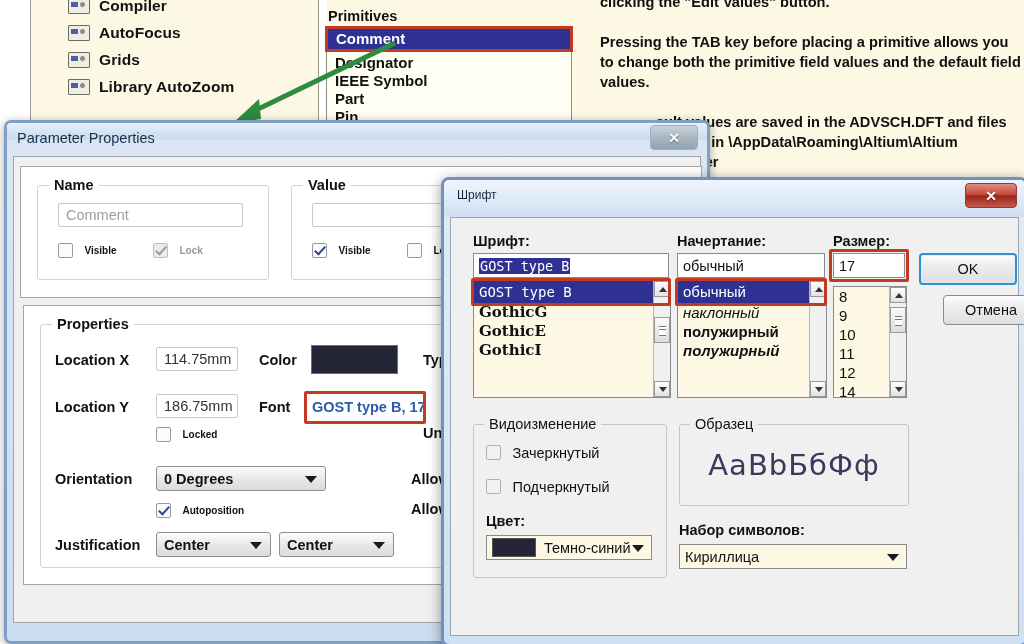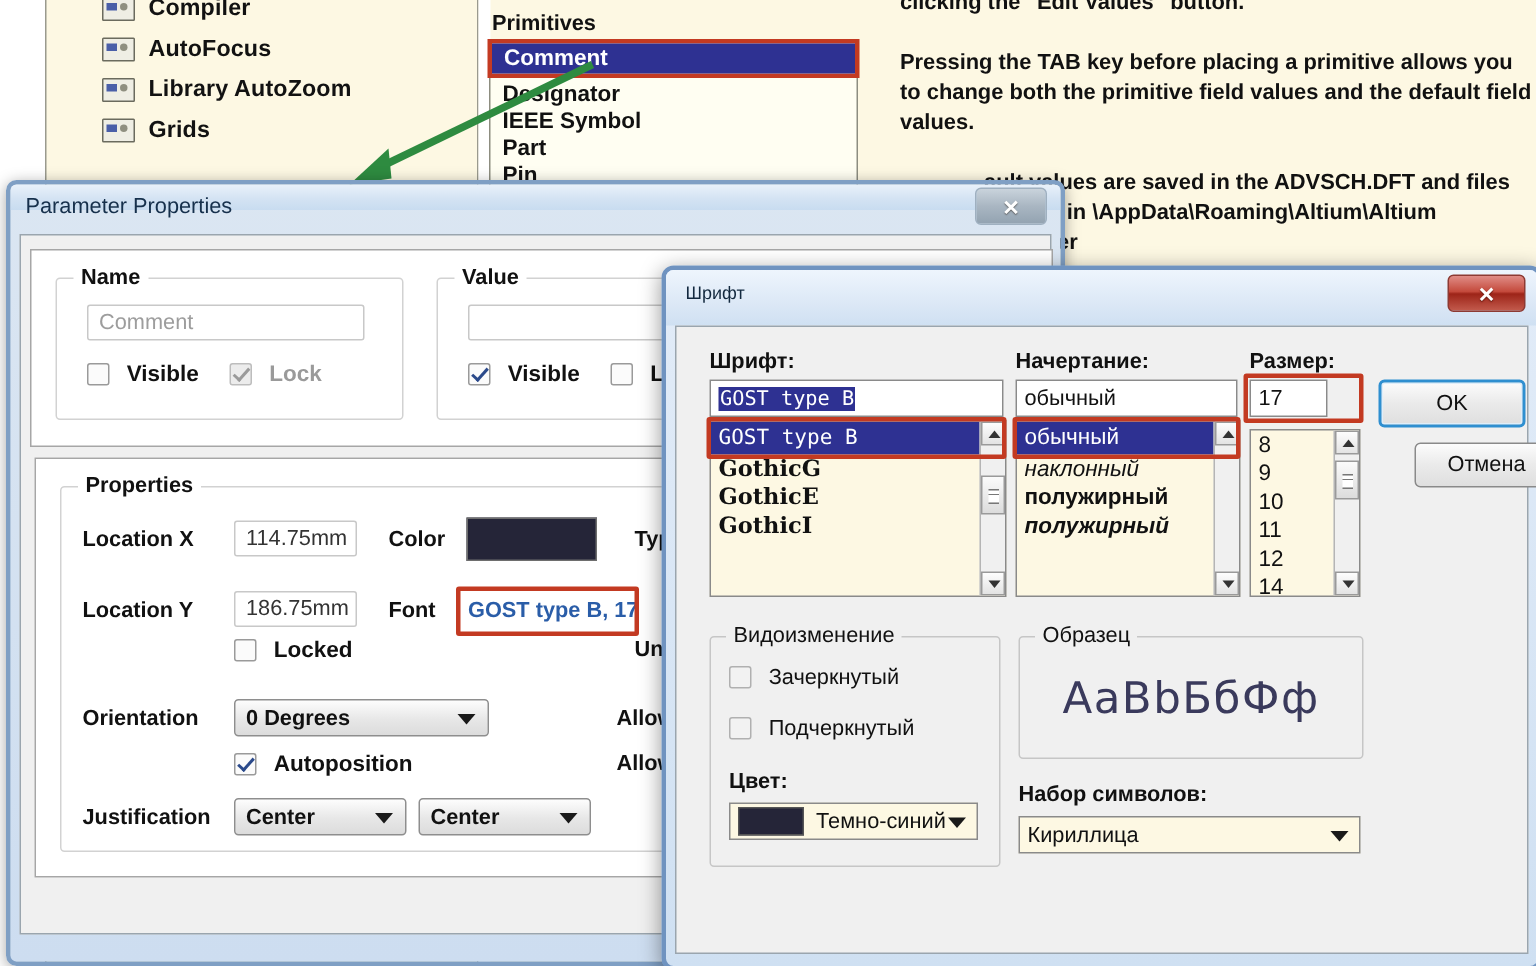--- a/index.html
+++ b/index.html
@@ -66,21 +66,21 @@
     font-size:14.5px;font-weight:700;color:#111;}
   .tinput{border:1px solid #c8c8c8;background:#fff;height:24px;border-radius:2px;
     font-size:14.5px;color:#333;display:flex;align-items:center;padding-left:7px;box-sizing:border-box;}
   .tinput.ph{color:#9d9d9d;}
   .cbx{width:15px;height:15px;border:1px solid #9a9a9a;background:#fbfbfb;border-radius:2px;
        display:inline-block;position:relative;vertical-align:middle;box-sizing:border-box;}
   .cbx.checked:after{content:"";position:absolute;left:4px;top:0px;width:4px;height:9px;
        border:solid #2b4a8b;border-width:0 2px 2px 0;transform:rotate(42deg);}
   .cbx.dis{background:#ececec;border-color:#bdbdbd;}
   .cbx.dis.checked:after{border-color:#9a9a9a;}
-  .cbl{font-size:15px;color:#111;font-weight:600;margin-left:7px;vertical-align:middle;}
+  .cbl{font-size:10px;color:#111;font-weight:600;margin-left:7px;vertical-align:middle;}
   .cbl.dis{color:#9a9a9a;}
   .plabel{position:absolute;font-size:14.5px;color:#111;font-weight:600;}
   .combo{position:absolute;height:25px;border:1px solid #8e8e8e;border-radius:3px;
      background:linear-gradient(#fdfdfd,#e7e7e7 55%,#dcdcdc);
      font-size:14.5px;color:#111;font-weight:600;display:flex;align-items:center;
      padding-left:7px;box-sizing:border-box;cursor:pointer;}
   .combo .carat{position:absolute;right:8px;top:9px;width:0;height:0;
      border-left:6px solid transparent;border-right:6px solid transparent;border-top:7px solid #1a1a1a;}
   #color-swatch{position:absolute;background:#252538;border:1px solid #6e6e6e;}
   #font-value{position:absolute;font-size:14.5px;color:#2a5da8;font-weight:600;}
@@ -160,25 +160,25 @@
     <div class="list-row">
       <span class="li-icon"></span>
       <span class="li-label">Compiler</span>
     </div>
     <div class="list-row">
       <span class="li-icon"></span>
       <span class="li-label">AutoFocus</span>
     </div>
     <div class="list-row">
       <span class="li-icon"></span>
-      <span class="li-label">Library AutoZoom</span>
+      <span class="li-label">Grids</span>
     </div>
     <div class="list-row">
       <span class="li-icon"></span>
-      <span class="li-label">Grids</span>
+      <span class="li-label">Library AutoZoom</span>
     </div>
   </div>
 
   <div id="primitives">
     <div id="prim-title">Primitives</div>
     <div id="prim-box">
       <div id="prim-sel-wrap">
         <div id="prim-selected">Comment</div>
       </div>
       <div class="prim-item">Designator</div>
@@ -345,21 +345,21 @@
             <span class="sb-arrow up"></span>
           </div>
         <div class="sb-btn sb-dn">
             <span class="sb-arrow dn"></span>
           </div>
       </div>
     </div>
     <div class="redbox" style="left:224px;top:60px;width:152px;height:28px;"></div>
 
     <div class="flabel" style="left:382px;top:15px;">Размер:</div>
-    <div class="fedit" style="left:382px;top:35px;width:52px;">
+    <div class="fedit" style="left:382px;top:35px;width:72px;">
       <span>17</span>
     </div>
     <div class="redbox" style="left:378px;top:31px;width:80px;height:33px;"></div>
     <div class="flist" style="left:382px;top:68px;width:72px;height:110px;background:#FDF8E3;">
       <div class="flist-inner" style="right:17px;">
         <div class="fitem">8</div>
         <div class="fitem">9</div>
         <div class="fitem">10</div>
         <div class="fitem">11</div>
         <div class="fitem">12</div>

